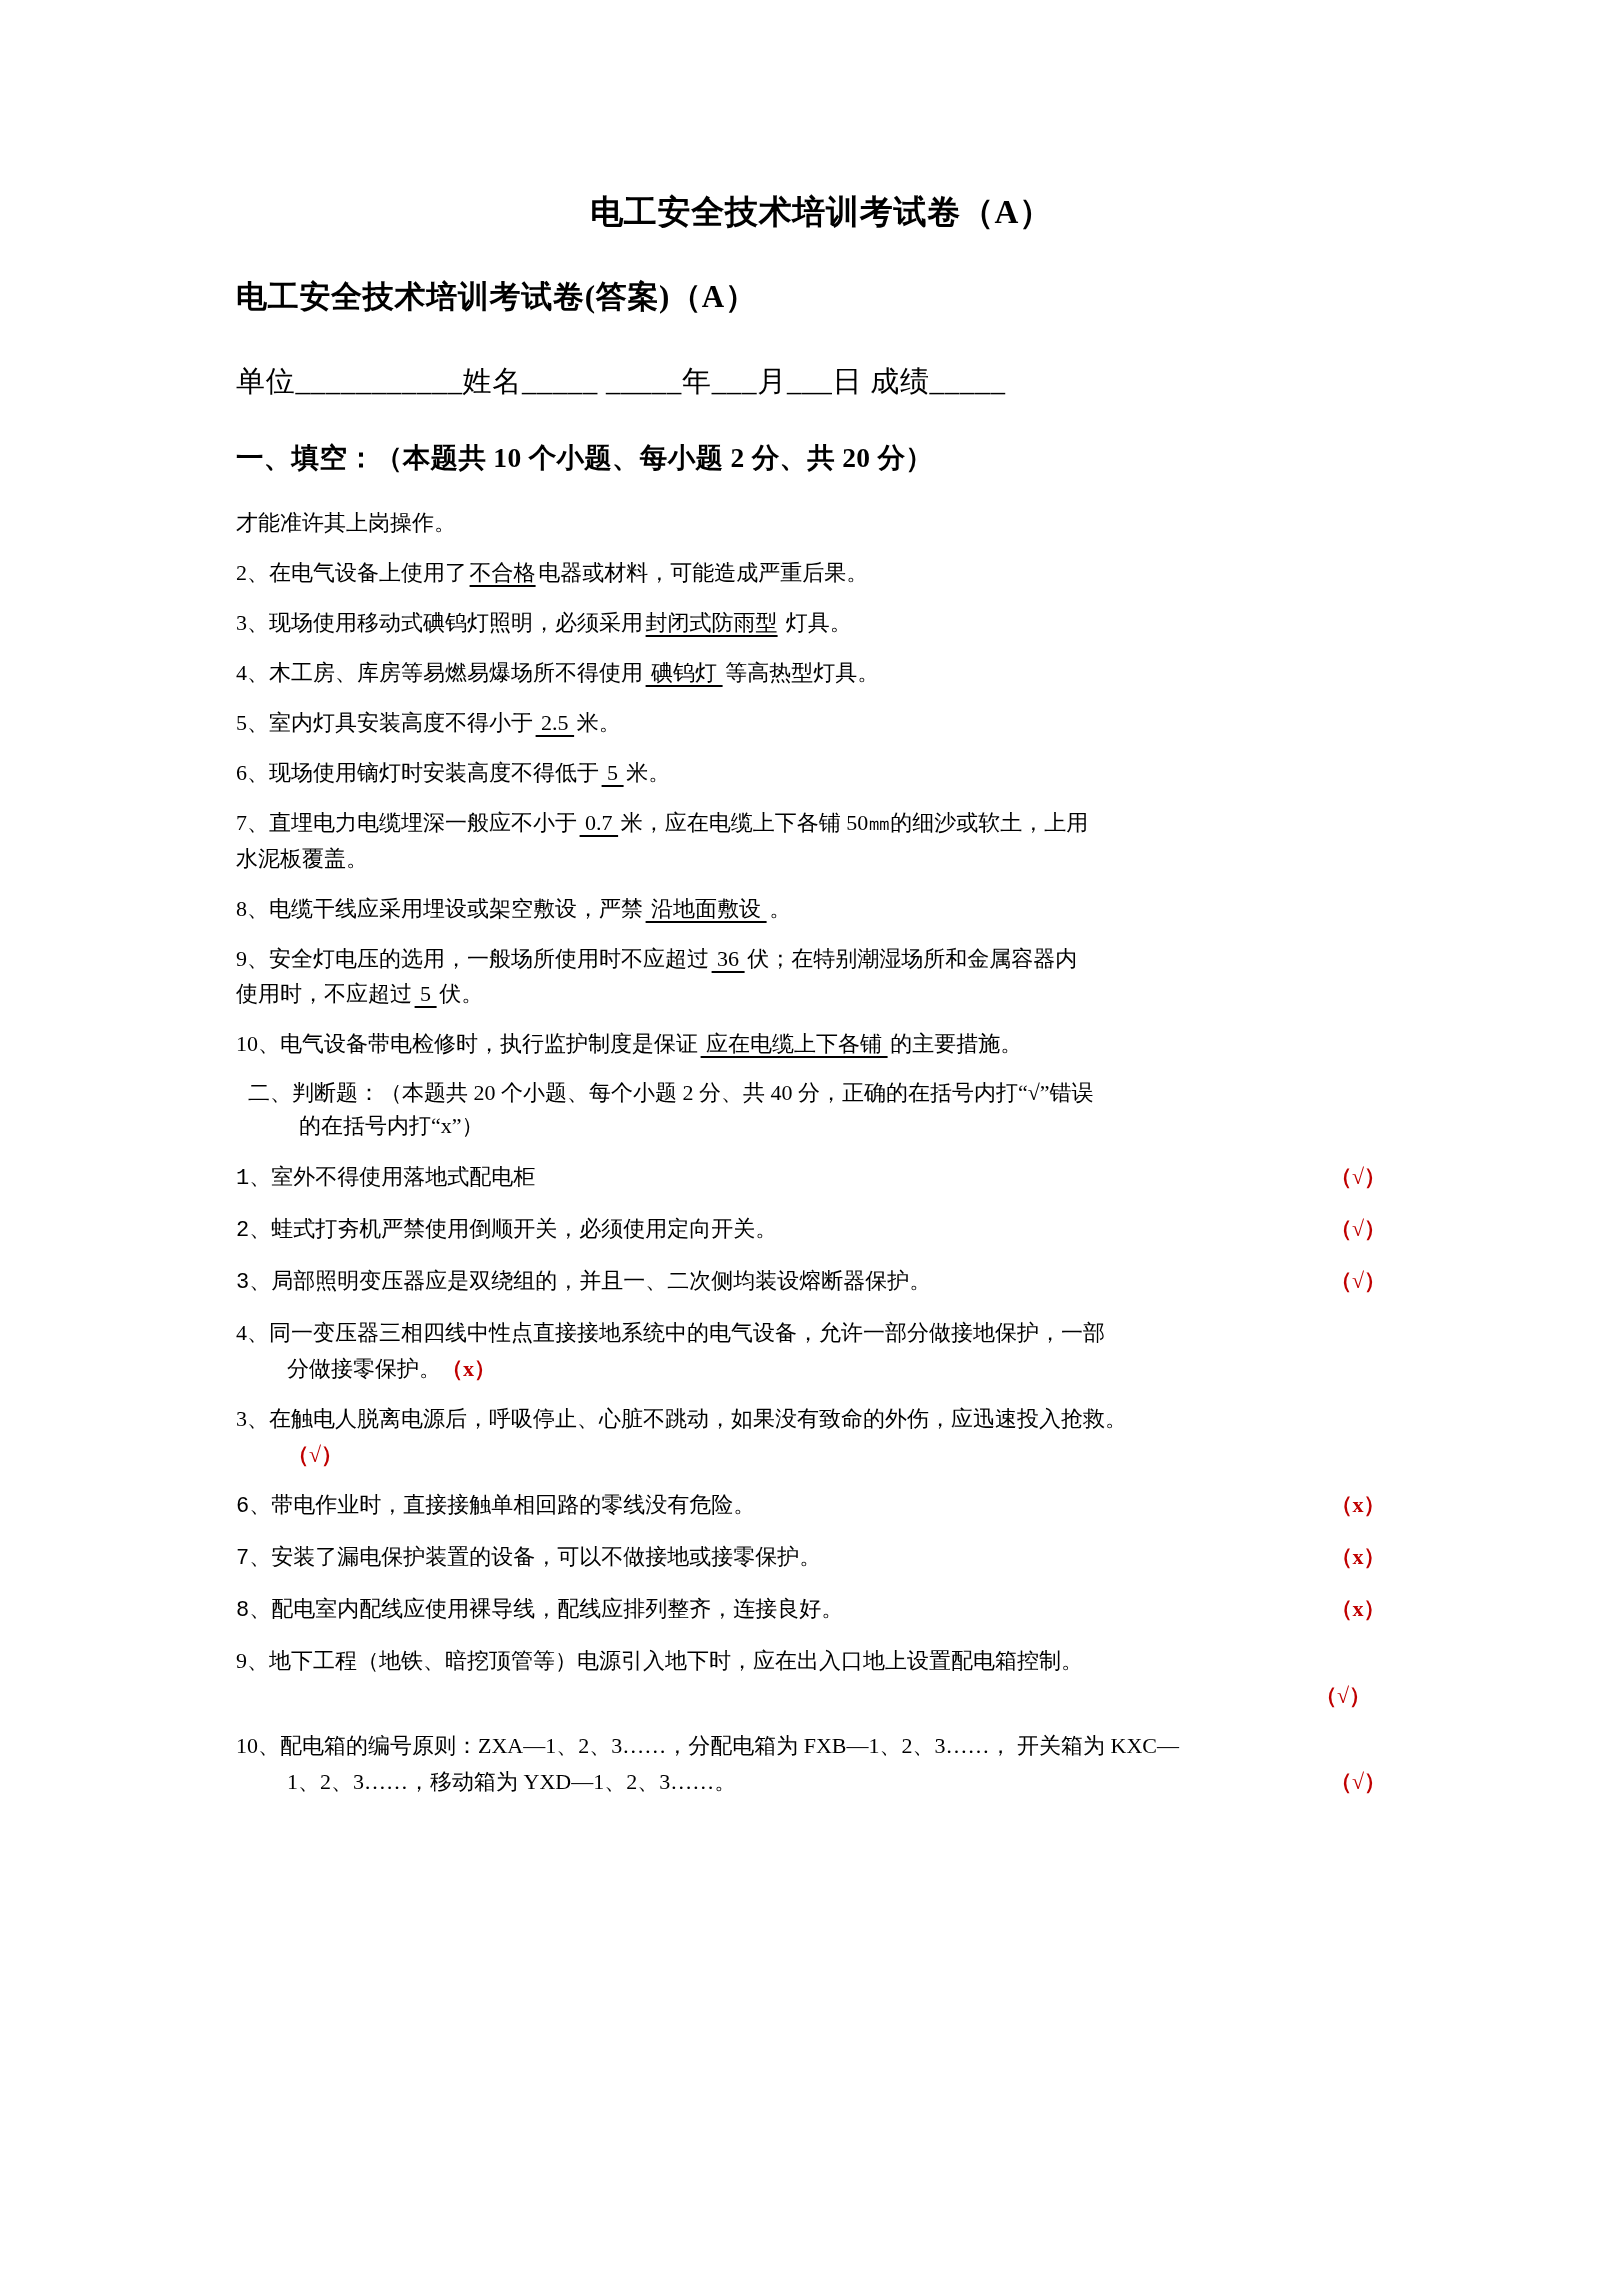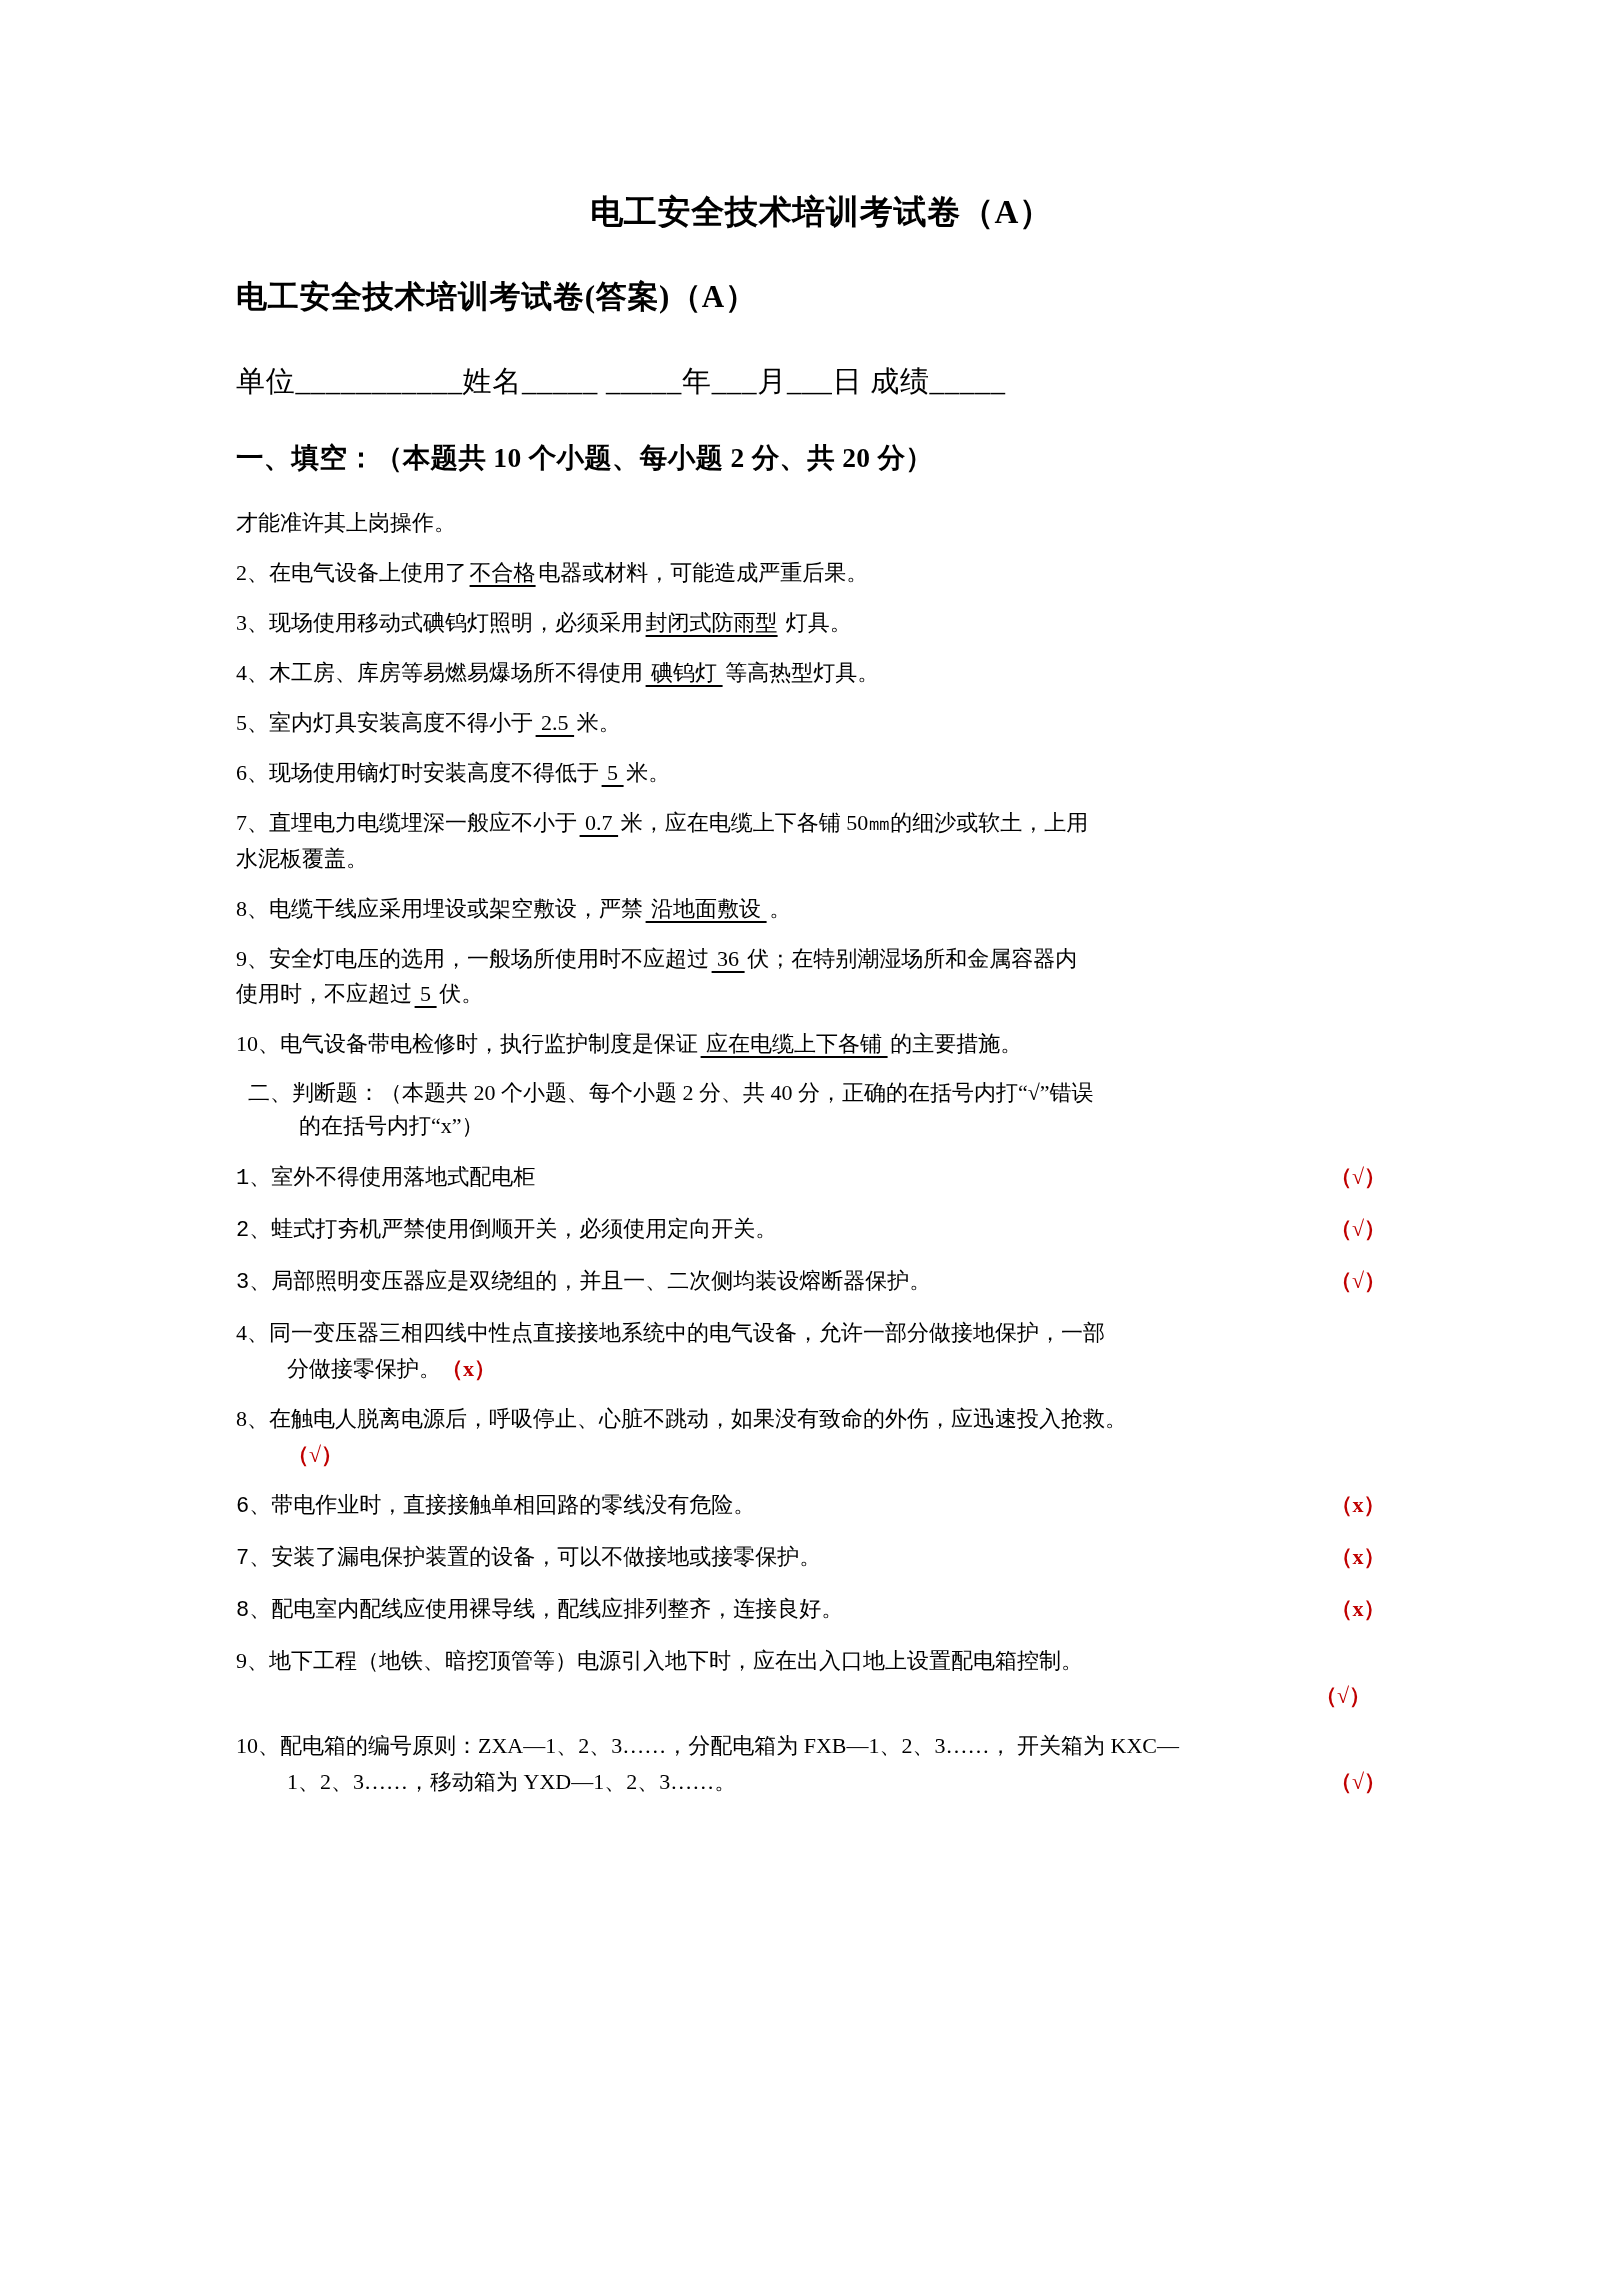--- a/index.html
+++ b/index.html
@@ -202,21 +202,21 @@
       <span class="spacer"></span>
       <span class="judge">（√）</span>
     </div>
 
     <div class="tf-block">
       <span>4、同一变压器三相四线中性点直接接地系统中的电气设备，允许一部分做接地保护，一部</span>
       <span class="line2"><span>分做接零保护。</span><span class="judge-inline">（x）</span></span>
     </div>
 
     <div class="tf-block">
-      <span>8、在触电人脱离电源后，呼吸停止、心脏不跳动，如果没有致命的外伤，应迅速投入抢救。</span>
+      <span>3、在触电人脱离电源后，呼吸停止、心脏不跳动，如果没有致命的外伤，应迅速投入抢救。</span>
       <span class="line2 judge-inline">（√）</span>
     </div>
 
     <div class="tf-row">
       <span class="text">6、带电作业时，直接接触单相回路的零线没有危险。</span>
       <span class="spacer"></span>
       <span class="judge">（x）</span>
     </div>
 
     <div class="tf-row">

